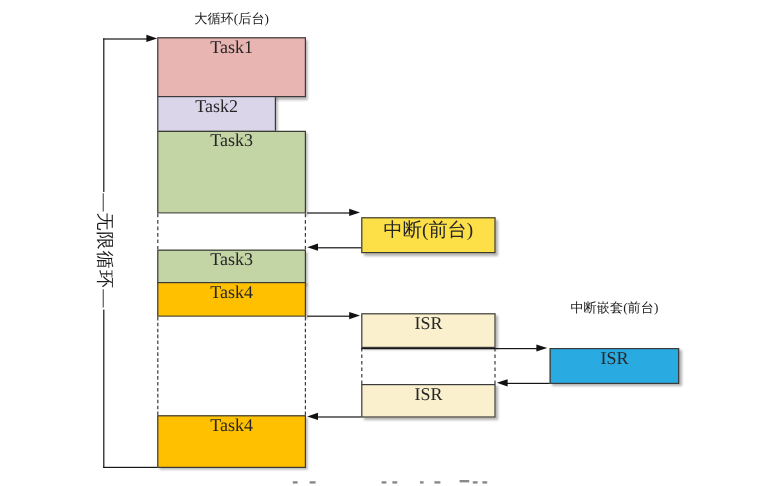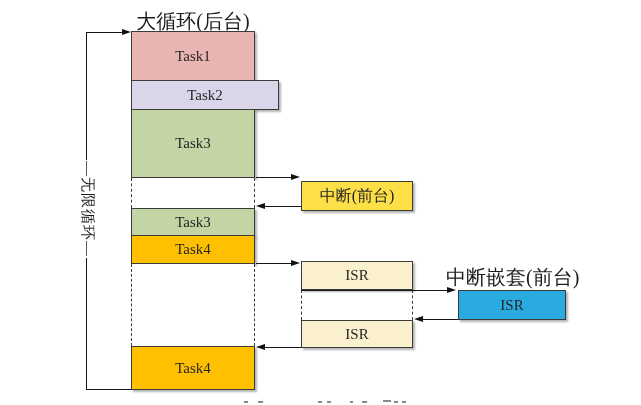--- a/index.html
+++ b/index.html
@@ -8,28 +8,28 @@
     width:641px;height:405px;
     background:#ffffff;
     font-family:"Liberation Serif","DejaVu Serif",serif;
     color:#222;
     overflow:hidden;
   }
   .box{
     position:absolute;
     box-sizing:border-box;
     border:1px solid #3b3b3b;
-    display:flex;align-items:center;justify-content:center;
+    display:flex;justify-content:center;
     font-size:15px;
     color:#262626;
     box-shadow:2px 2px 2px rgba(0,0,0,0.30);
   }
   .title{
     position:absolute;
-    font-size:20px;
+    font-size:11px;
     text-align:center;
     color:#1c1c1c;
     white-space:nowrap;
   }
   .gap{
     position:absolute;
     box-sizing:border-box;
     border-left:1px dashed #3b3b3b;
     border-right:1px dashed #3b3b3b;
     background:#fff;
@@ -65,21 +65,21 @@
 
   <div class="vline" style="left:86px;top:32px;height:358px;"></div>
   <div class="hline" style="left:86px;top:389px;width:46px;"></div>
   <div class="hline" style="left:86px;top:32px;width:37px;"></div>
   <div class="ah-r" style="left:122px;top:29px;"></div>
   <div class="loop-label">—无限循环—</div>
 
   <div class="box" style="left: 131px; top: 31px; width: 124px; height: 50px; background-color: rgb(233, 181, 178);">
     <span>Task1</span>
   </div>
-  <div class="box" style="left: 131px; top: 80px; width: 148px; height: 30px; background-color: rgb(219, 213, 234);">
+  <div class="box" style="left: 131px; top: 80px; width: 99px; height: 30px; background-color: rgb(219, 213, 234);">
     <span>Task2</span>
   </div>
   <div class="box" style="left: 131px; top: 109px; width: 124px; height: 69px; background-color: rgb(196, 213, 165);">
     <span>Task3</span>
   </div>
   <div class="gap" style="left:131px;top:178px;width:124px;height:30px;"></div>
   <div class="box" style="left: 131px; top: 208px; width: 124px; height: 28px; background-color: rgb(196, 213, 165);">
     <span>Task3</span>
   </div>
   <div class="box" style="left: 131px; top: 235px; width: 124px; height: 29px; background-color: rgb(255, 192, 0);">
@@ -96,21 +96,21 @@
 
   <div class="box" style="left: 301px; top: 261px; width: 112px; height: 29px; background-color: rgb(251, 240, 206);">
     <span>ISR</span>
   </div>
   <div class="vdash" style="left:301px;top:290px;height:30px;"></div>
   <div class="vdash" style="left:412px;top:290px;height:30px;"></div>
   <div class="box" style="left: 301px; top: 320px; width: 112px; height: 28px; background-color: rgb(251, 240, 206);">
     <span>ISR</span>
   </div>
 
-  <div class="title" style="left:446px;top:264px;width:132px;">中断嵌套(前台)</div>
+  <div class="title" style="left:446px;top:249px;width:132px;">中断嵌套(前台)</div>
   <div class="box" style="left: 458px; top: 290px; width: 108px; height: 30px; background-color: rgb(41, 171, 226);">
     <span>ISR</span>
   </div>
 
   <div class="hline" style="left:256px;top:177px;width:36px;"></div>
   <div class="ah-r" style="left:291px;top:174px;"></div>
 
   <div class="hline" style="left:264px;top:206px;width:37px;"></div>
   <div class="ah-l" style="left:256px;top:203px;"></div>
 

